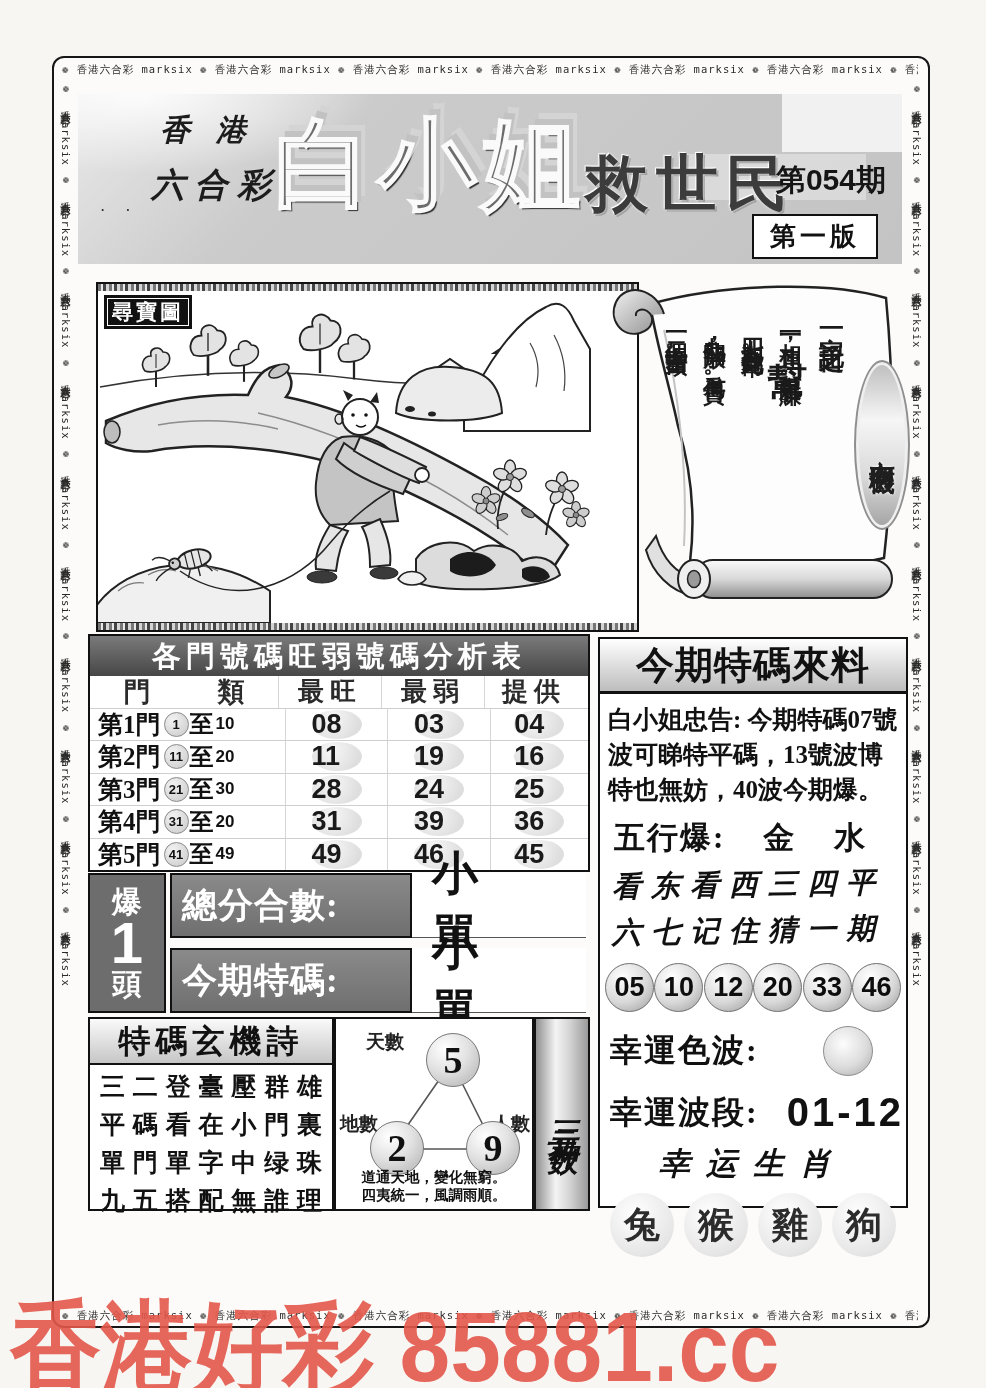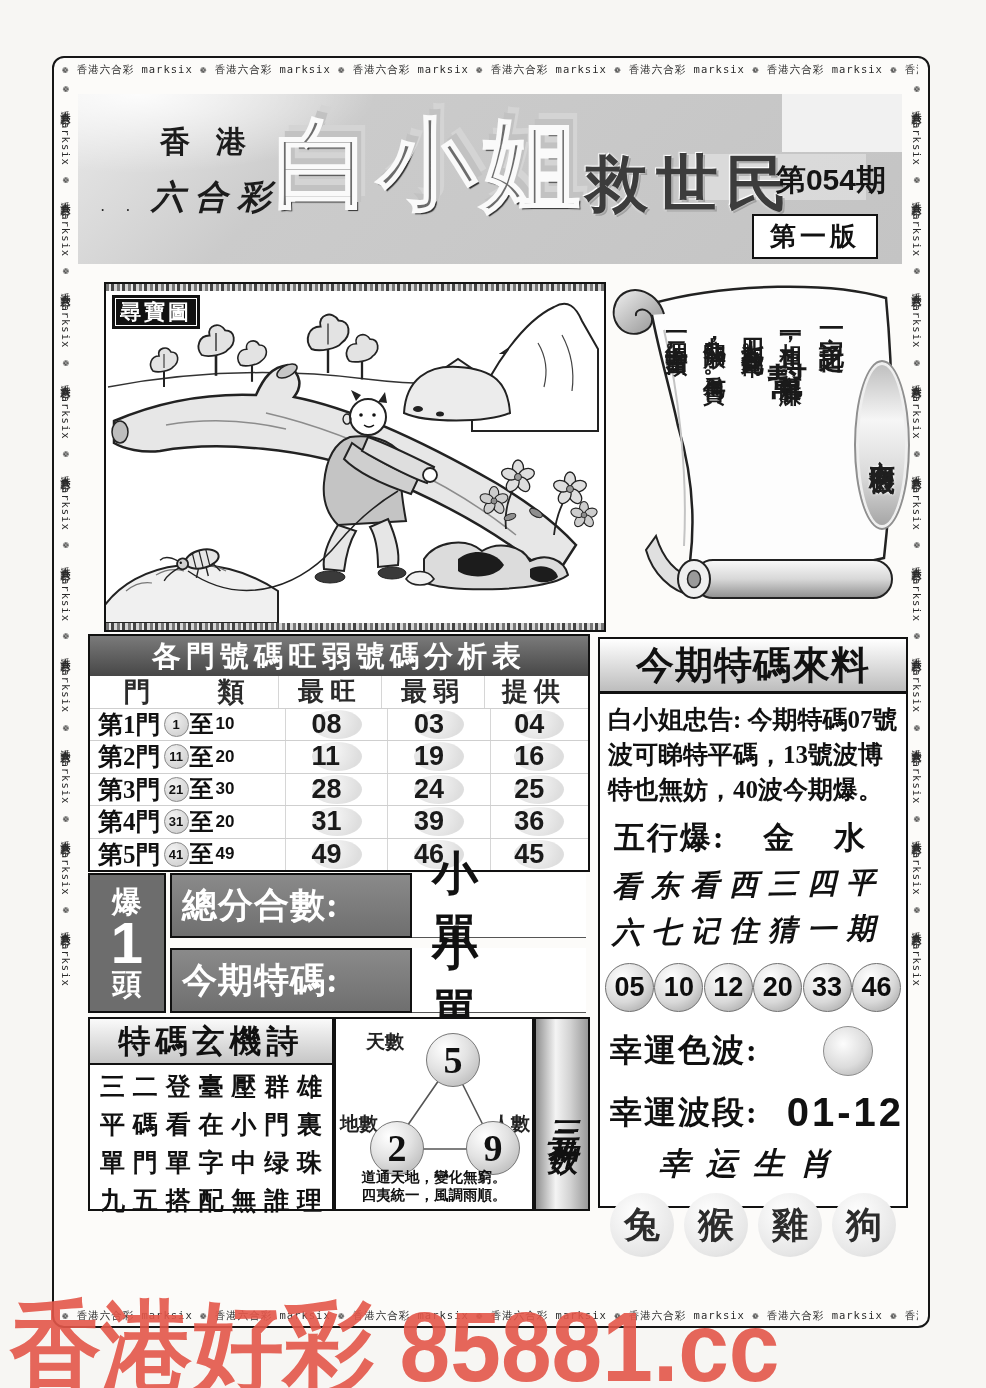--- a/index.html
+++ b/index.html
@@ -12,35 +12,35 @@
          overflow:hidden;white-space:nowrap;letter-spacing:1px;}
   .strip-h{left:62px;width:856px;height:18px;line-height:18px;}
   .strip-v{top:82px;width:17px;height:1218px;writing-mode:vertical-rl;text-orientation:mixed;line-height:17px;}
   
   .header{left:78px;top:94px;width:824px;height:170px;
           background:linear-gradient(135deg,#e9e9e9 0%,#cbcbcb 30%,#c4c4c4 100%);}
   .header .wash{left:0;top:0;width:300px;height:80px;background:radial-gradient(ellipse at 20% 0%,rgba(255,255,255,.9),rgba(255,255,255,0) 70%);}
   .header .erase1{right:0;top:0;width:120px;height:58px;background:rgba(255,255,255,.75);}
   .header .erase2{right:36px;top:60px;width:180px;height:46px;background:rgba(255,255,255,.35);}
   .brand{left:48px;top:16px;width:180px;text-align:center;font-weight:bold;color:#1c1c1c;}
-  .brand .l1{font-size:30px;letter-spacing:26px;margin-top:12px;}
+  .brand .l1{font-size:30px;letter-spacing:26px;font-style:italic;}
   .brand .l2{font-size:33px;letter-spacing:10px;font-style:italic;margin-top:12px;}
   .title-bai{left:196px;top:6px;font-family:"Liberation Sans","DejaVu Sans",sans-serif;
              font-weight:900;font-size:98px;letter-spacing:6px;color:#6c6c6c;
              -webkit-text-stroke:2px #fafafa;
              text-shadow:5px -7px 0 #c2c2c2,9px -13px 0 #d4d4d4,2px 2px 1px #2f2f2f;}
   .title-jiu{left:508px;top:48px;font-weight:bold;font-size:62px;letter-spacing:8px;color:#3c3c3c;
              text-shadow:0 0 3px #ffffff,2px 2px 0 #9a9a9a,-1px -1px 0 #fff;}
   .issue{right:16px;top:66px;font-family:"Liberation Sans","DejaVu Sans",sans-serif;font-weight:bold;font-size:30px;color:#151515;margin-left:37px;}
   .edition{right:24px;top:120px;background:#fff;border:2px solid #111;padding:3px 16px;font-weight:bold;font-size:26px;letter-spacing:4px;}
   .dots{left:22px;top:108px;font-size:16px;letter-spacing:8px;color:#222;}
   
   .panel{border:2px solid #111;background:#fff;}
   
-  .illus{left:104px;top:282px;width:498px;height:346px;}
+  .illus{left:96px;top:282px;width:498px;height:346px;padding-left:41px;}
   .micro{position:absolute;left:0;width:100%;height:7px;
          background:repeating-linear-gradient(90deg,#777 0 3px,#e8e8e8 3px 5px,#444 5px 8px,#d5d5d5 8px 11px);}
   .illus-label{position:absolute;left:6px;top:11px;background:#111;color:#fff;font-weight:bold;font-size:21px;
                padding:2px 7px;letter-spacing:3px;border:1px solid #111;box-shadow:inset 0 0 0 2px #111, inset 0 0 0 3px #fff;}
   
   .table{left:88px;top:634px;width:498px;height:234px;}
   .table-title{height:40px;line-height:40px;text-align:center;color:#fff;font-weight:bold;font-size:29px;letter-spacing:5px;
                background:linear-gradient(180deg,#7a7a7a,#474747);}
   .trow{display:flex;height:31.5px;align-items:center;border-top:1px solid #cfcfcf;}
   .trow.head{border-top:none;font-weight:bold;color:#2b2b2b;}

